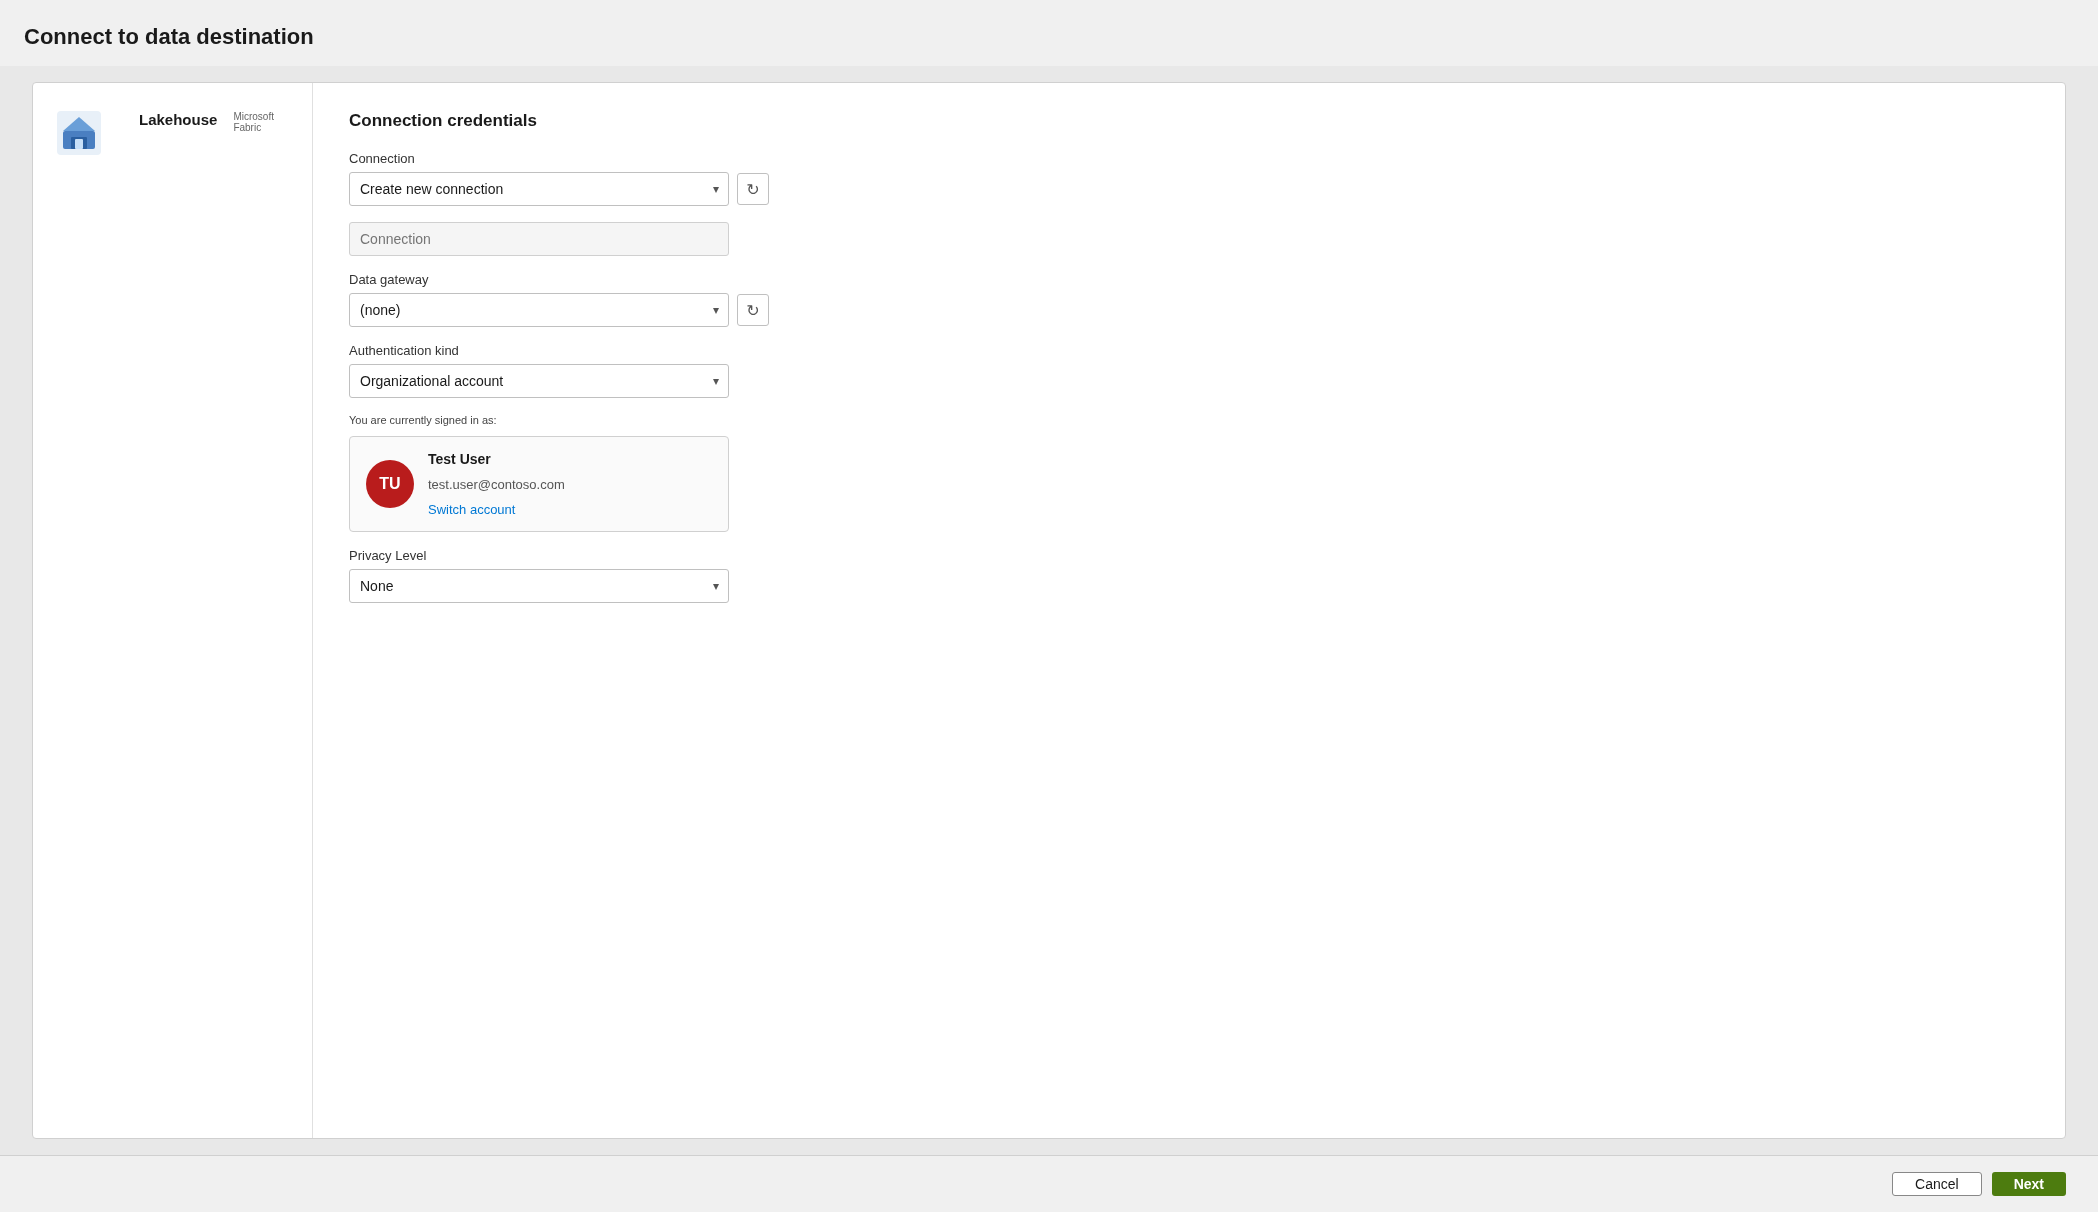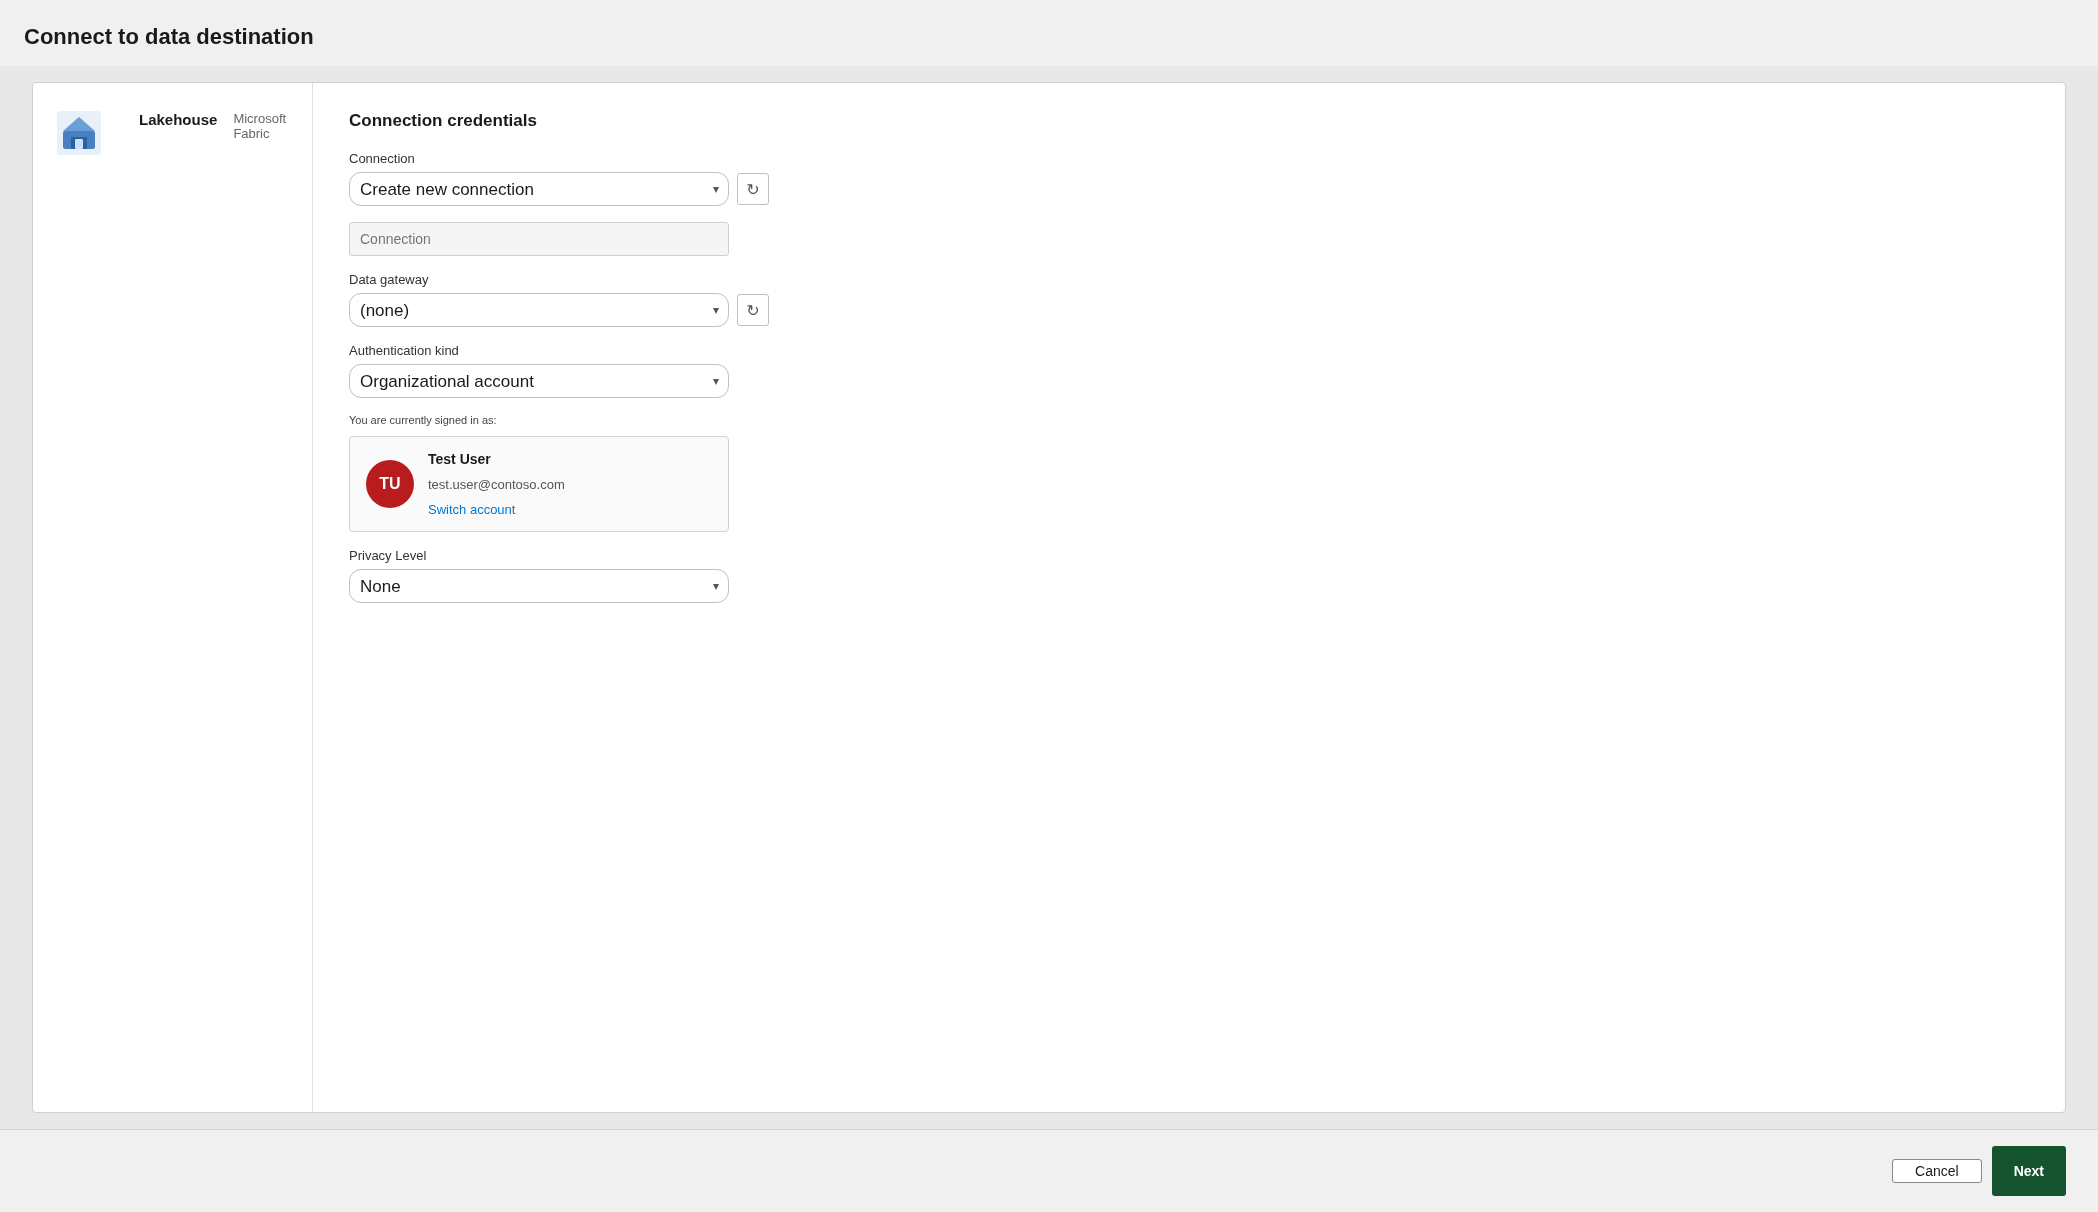--- a/index.html
+++ b/index.html
@@ -56,21 +56,21 @@
       flex-direction: row;
       gap: 16px;
       margin-left: 26px;
     }
     .left-panel-name {
       font-size: 15px;
       font-weight: 600;
       color: #1a1a1a;
     }
     .left-panel-subtitle {
-      font-size: 13px;
+      font-size: 10px;
       color: #666666;
     }
     .right-panel {
       flex: 1;
       padding: 28px 36px;
       overflow-y: auto;
     }
     .section-title {
       font-size: 17px;
       font-weight: 600;
@@ -92,24 +92,24 @@
       gap: 8px;
     }
     .select-wrapper {
       position: relative;
       width: 380px;
     }
     .select-wrapper select {
       width: 100%;
       height: 34px;
       border: 1px solid #c0c0c0;
-      border-radius: 12px;
+      border-radius: 3px;
       background: #ffffff;
       padding: 0 30px 0 10px;
-      font-size: 17px;
+      font-size: 14px;
       color: #1a1a1a;
       appearance: none;
       -webkit-appearance: none;
       cursor: pointer;
     }
     .select-wrapper .chevron {
       position: absolute;
       right: 10px;
       top: 50%;
       transform: translateY(-50%);
@@ -203,25 +203,25 @@
       height: 24px;
       padding: 0 22px;
       border: 1px solid #888;
       border-radius: 3px;
       background: #ffffff;
       font-size: 14px;
       color: #1a1a1a;
       cursor: pointer;
     }
     .btn-next {
-      height: 50px;
+      height: 24px;
       padding: 0 22px;
       border: none;
       border-radius: 3px;
-      background: #14532d;
+      background: #4d7c0f;
       font-size: 14px;
       color: #ffffff;
       font-weight: 600;
       cursor: pointer;
     }
   </style>
 </head>
 <body>
 
 <div class="page-header">

